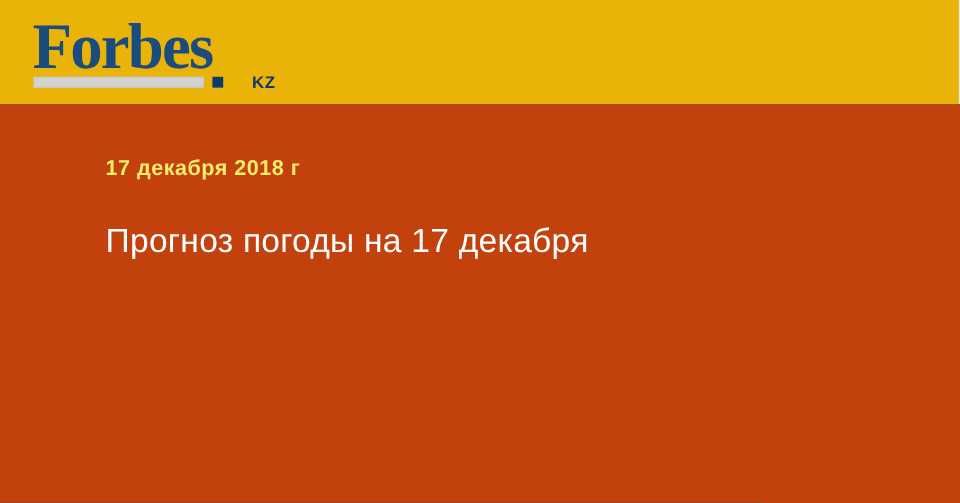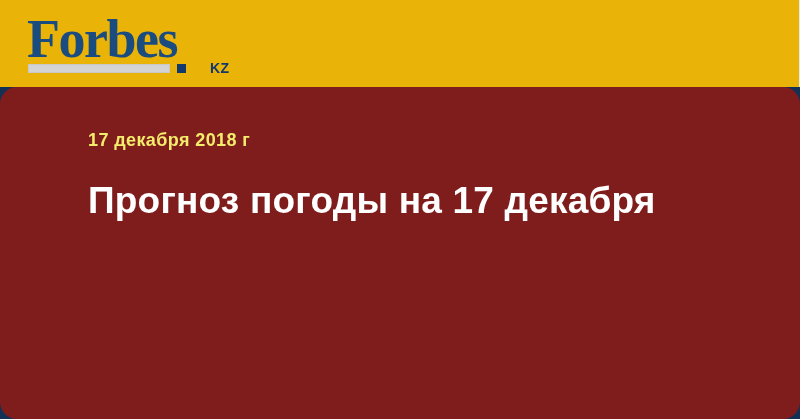--- a/index.html
+++ b/index.html
@@ -82,44 +82,43 @@
     margin-left: 20px;
   }
 
   
   .body-area {
     position: absolute;
     left: 0;
     top: 87px;
     width: 800px;
     height: 332px;
-    background: #7f1d1d;
-    border-radius: 17px;
+    background: #c2410c;
   }
   .date-line {
     position: absolute;
     left: 88px;
     top: 43px;
     font-family: "Liberation Sans", sans-serif;
     font-weight: bold;
     font-size: 18px;
     line-height: 20px;
     letter-spacing: 0.4px;
     color: #f4ec6b;
     white-space: nowrap;
   }
   .headline {
     position: absolute;
     left: 88px;
     top: 94px;
     width: 650px;
     margin: 0;
     font-family: "Liberation Sans", sans-serif;
-    font-weight: bold;
-    font-size: 37px;
+    font-weight: normal;
+    font-size: 28px;
     line-height: 40px;
     letter-spacing: 0.2px;
     color: #ffffff;
   }
 </style>
 </head>
 <body>
 
 <div class="page">
 

